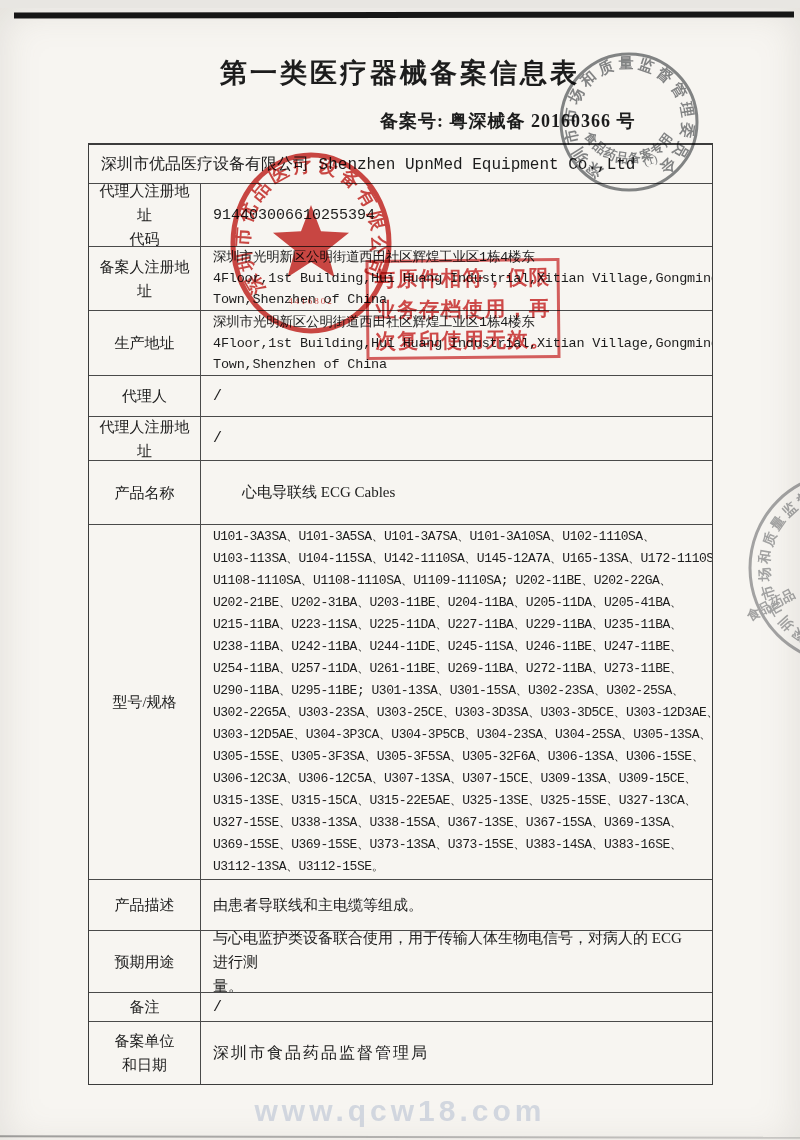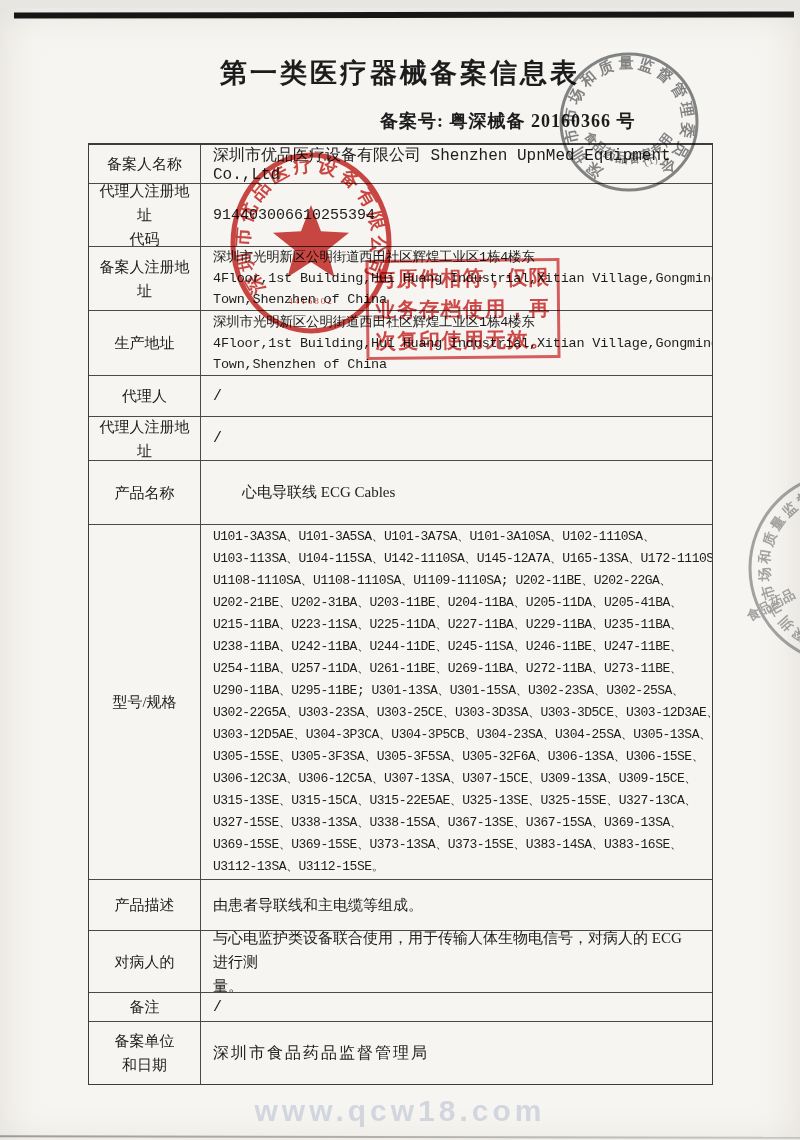--- a/index.html
+++ b/index.html
@@ -49,21 +49,20 @@
 <div class="page">
 
   <div class="scan-edge-top"></div>
 
   <div class="doc-title">第一类医疗器械备案信息表</div>
   <div class="reg-no">备案号: 粤深械备 20160366 号</div>
 
   <div class="doc-table">
 
     <div class="row" style="height:38px;">
-      <div class="cell-label">备案人名称</div>
       <div class="cell-value">
           <span class="mono" style="font-size:16px;">深圳市优品医疗设备有限公司 Shenzhen UpnMed Equipment Co.,Ltd</span>
         </div>
     </div>
 
     <div class="row" style="height:62px;">
       <div class="cell-label">代理人注册地址
 代码</div>
       <div class="cell-value">
           <span class="mono">914403006610255394</span>
@@ -132,21 +131,21 @@
     </div>
 
     <div class="row" style="height:50px;">
       <div class="cell-label">产品描述</div>
       <div class="cell-value">
           <span>由患者导联线和主电缆等组成。</span>
         </div>
     </div>
 
     <div class="row" style="height:61px;">
-      <div class="cell-label">对病人的</div>
+      <div class="cell-label">预期用途</div>
       <div class="cell-value">
           <div class="pre" style="line-height:24px;">与心电监护类设备联合使用，用于传输人体生物电信号，对病人的 ECG 进行测
 量。</div>
         </div>
     </div>
 
     <div class="row" style="height:28px;">
       <div class="cell-label">备注</div>
       <div class="cell-value">
           <span class="mono">/</span>

